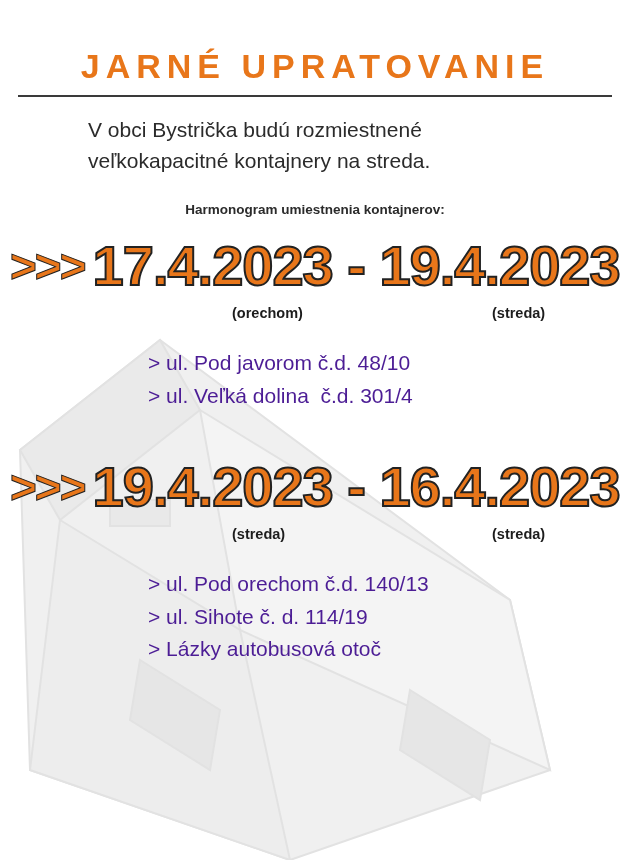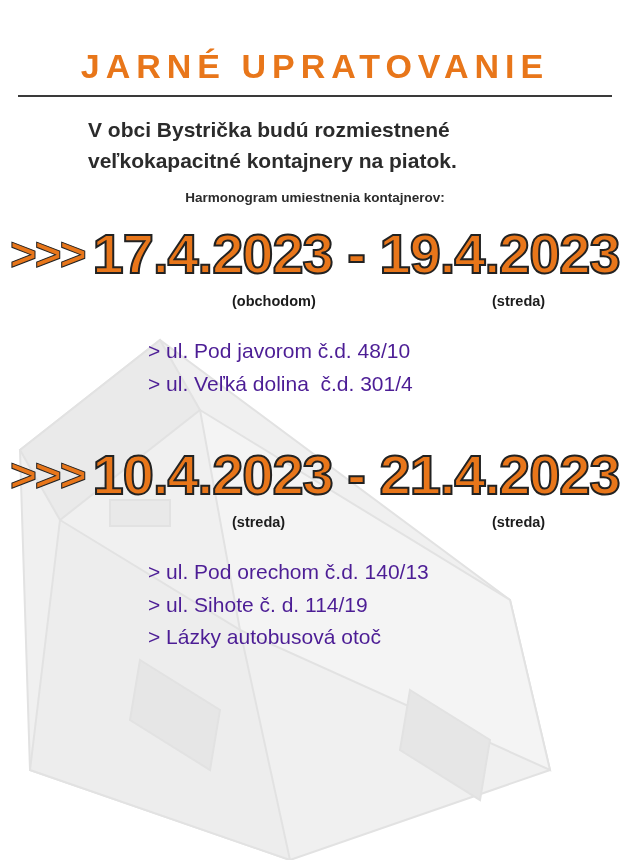--- a/index.html
+++ b/index.html
@@ -60,27 +60,27 @@
     width: 594px;
     height: 2px;
     background: #3a3a3a;
   }
 
   
   .subtitle {
     margin: 18px 0 0 0;
     padding: 0 60px 0 88px;
     font-size: 21px;
-    font-weight: bold;
+    font-weight: normal;
     color: #2b2b2b;
     line-height: 1.45;
     text-align: left;
   }
   .harmonogram {
-    margin-top: 14px;
+    margin-top: 26px;
     text-align: center;
     font-size: 13.5px;
     font-weight: bold;
     color: #2b2b2b;
   }
 
   
   .date-row {
     position: relative;
     margin-top: 12px;
@@ -159,44 +159,44 @@
 
   <div class="content">
 
     <div class="title-wrap">
       <div class="title">JARNÉ UPRATOVANIE</div>
       <div class="title-rule"></div>
     </div>
 
     <div class="subtitle">
       <div>V obci Bystrička budú rozmiestnené</div>
-      <div>veľkokapacitné  kontajnery na piatok.</div>
+      <div>veľkokapacitné  kontajnery na streda.</div>
     </div>
 
     <div class="harmonogram">Harmonogram umiestnenia kontajnerov:</div>
 
     <div class="date-row">
       <div class="arrows">&gt;&gt;&gt;</div>
       <div class="date-text">17.4.2023 - 19.4.2023</div>
     </div>
     <div class="daylabels">
-      <span class="daylabel left">(obchodom)</span>
+      <span class="daylabel left">(orechom)</span>
       <span class="daylabel right">(streda)</span>
     </div>
 
     <div class="list">
       <div class="list-item">&gt; ul. Pod javorom č.d. 48/10</div>
       <div class="list-item">&gt; ul. Veľká dolina  č.d. 301/4</div>
     </div>
 
     <div class="spacer-a"></div>
 
     <div class="date-row">
       <div class="arrows">&gt;&gt;&gt;</div>
-      <div class="date-text">10.4.2023 - 21.4.2023</div>
+      <div class="date-text">19.4.2023 - 16.4.2023</div>
     </div>
     <div class="daylabels">
       <span class="daylabel left">(streda)</span>
       <span class="daylabel right">(streda)</span>
     </div>
 
     <div class="list">
       <div class="list-item">&gt; ul. Pod orechom č.d. 140/13</div>
       <div class="list-item">&gt; ul. Sihote č. d. 114/19</div>
       <div class="list-item">&gt; Lázky autobusová otoč</div>

